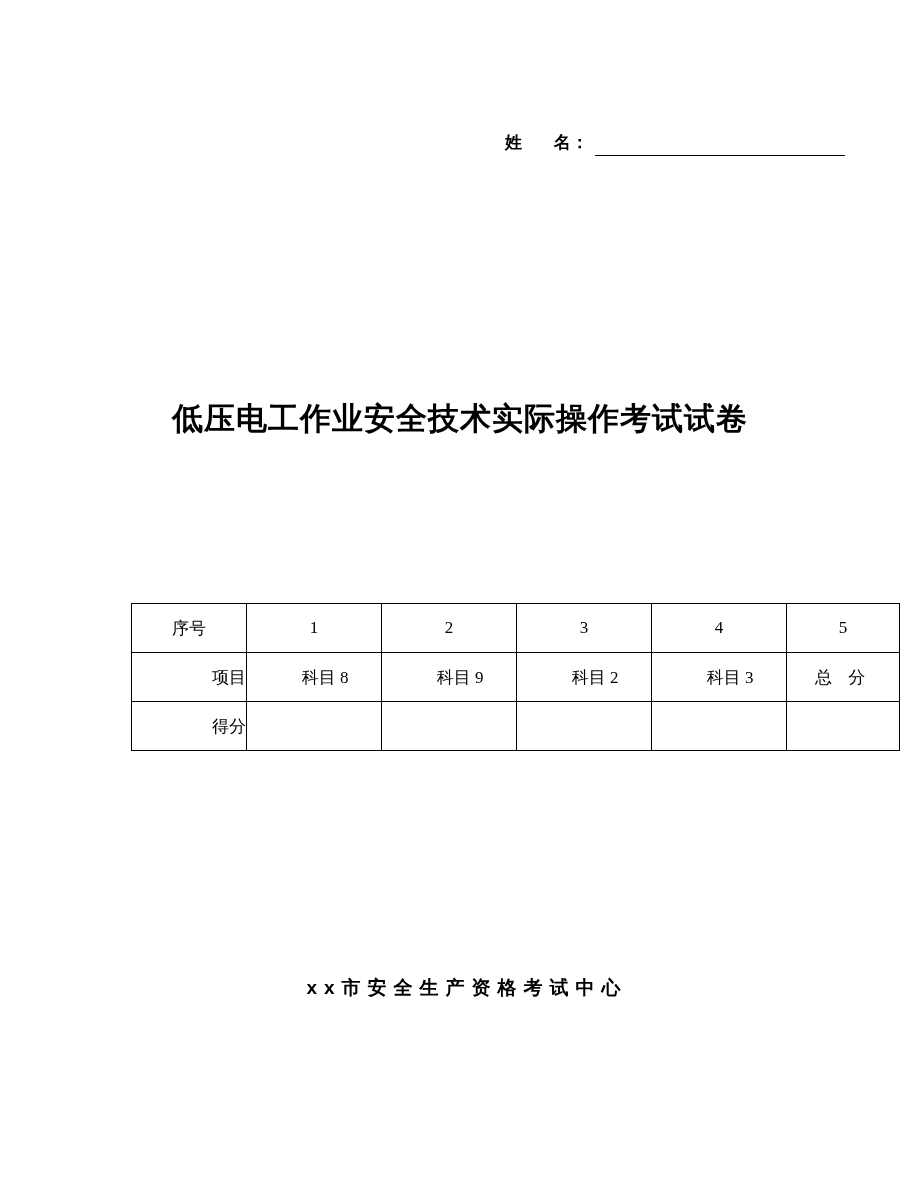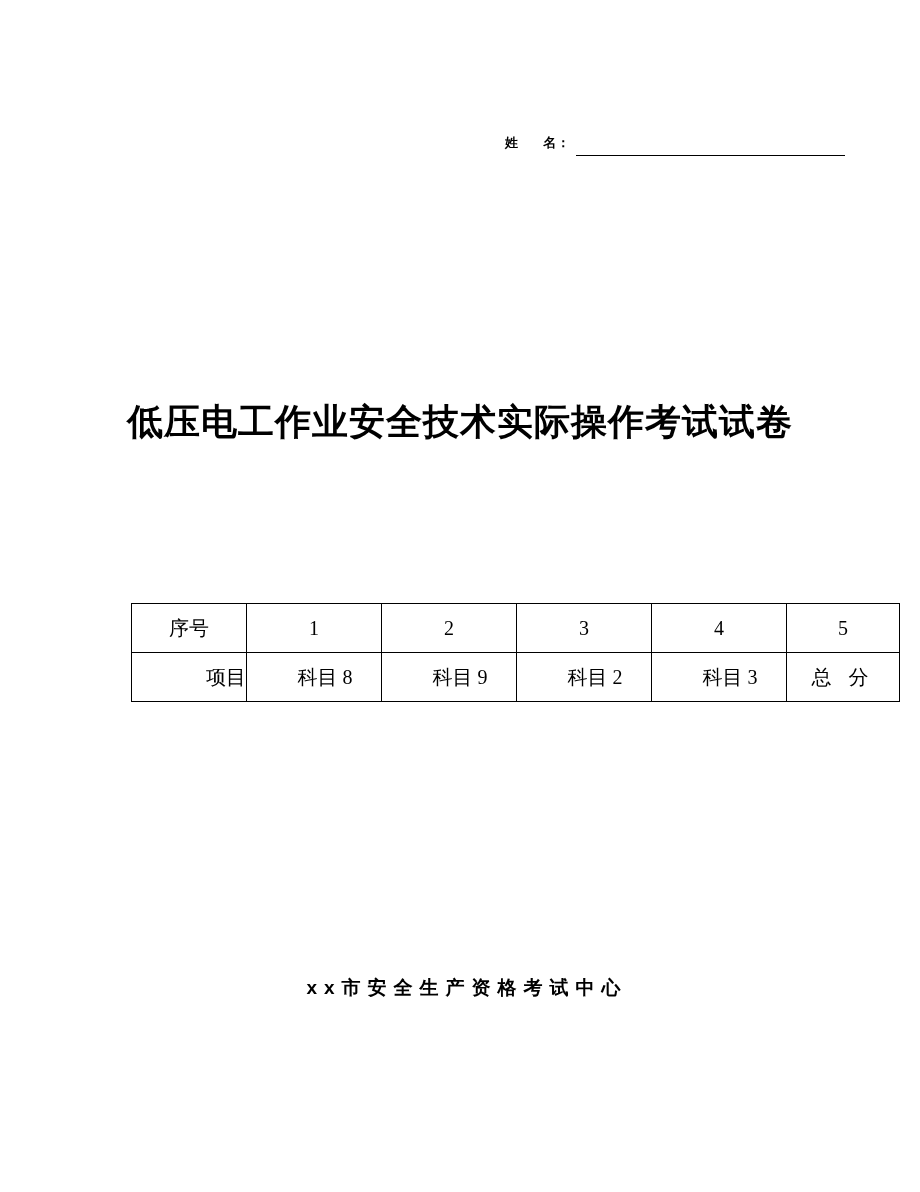--- a/index.html
+++ b/index.html
@@ -29,21 +29,21 @@
     top: 112px;
     width: 340px;
   }
   .field-row {
     display: flex;
     align-items: flex-end;
     height: 44px;
   }
   .field-label {
     font-family: "Liberation Sans", "DejaVu Sans", sans-serif;
-    font-size: 13px;
+    font-size: 17px;
     font-weight: bold;
     letter-spacing: 0.5px;
     white-space: pre;
     line-height: 20px;
     padding-bottom: 3px;
   }
   .field-line {
     flex: 1;
     border-bottom: 1px solid #000;
     height: 22px;
@@ -51,38 +51,38 @@
   }
 
   
   .doc-title {
     position: absolute;
     left: 0;
     top: 398px;
     width: 920px;
     text-align: center;
     font-family: "Liberation Sans", "DejaVu Sans", sans-serif;
-    font-size: 36px;
+    font-size: 31px;
     font-weight: bold;
     letter-spacing: 1px;
   }
 
   
   .score-table {
     position: absolute;
     left: 131px;
     top: 603px;
     border-collapse: collapse;
     table-layout: fixed;
   }
   .score-table td {
     border: 1px solid #000;
     height: 48px;
     font-family: "Liberation Serif", "DejaVu Serif", serif;
-    font-size: 20px;
+    font-size: 17px;
     text-align: center;
     vertical-align: middle;
     padding: 0;
   }
   .score-table td.head-cell {
     width: 96px;
     text-align: center;
   }
   .score-table td.data-cell {
     width: 112px;
@@ -142,18 +142,26 @@
         <td class="data-cell cell-num">5</td>
       </tr>
       <tr class="row-label">
         <td class="head-cell">项目</td>
         <td class="data-cell cell-sub">科目 8</td>
         <td class="data-cell cell-sub">科目 9</td>
         <td class="data-cell cell-sub">科目 2</td>
         <td class="data-cell cell-sub">科目 3</td>
         <td class="data-cell cell-total">总  分</td>
       </tr>
+      <tr class="row-label">
+        <td class="head-cell">得分</td>
+        <td class="data-cell"></td>
+        <td class="data-cell"></td>
+        <td class="data-cell"></td>
+        <td class="data-cell"></td>
+        <td class="data-cell"></td>
+      </tr>
     </tbody>
   </table>
 
   <div class="footer-org">xx市安全生产资格考试中心</div>
 
 </div>
 
 </body></html>

